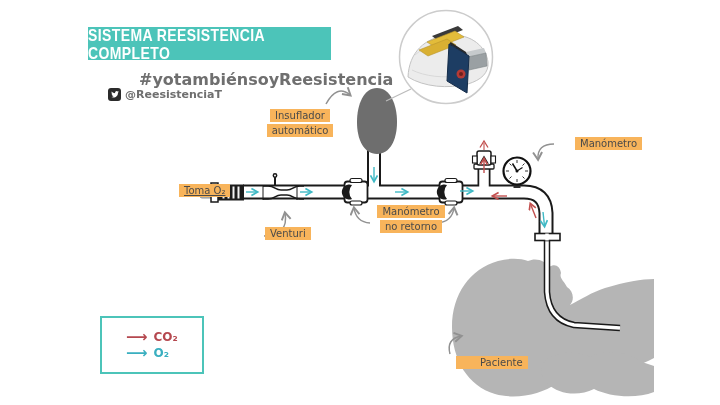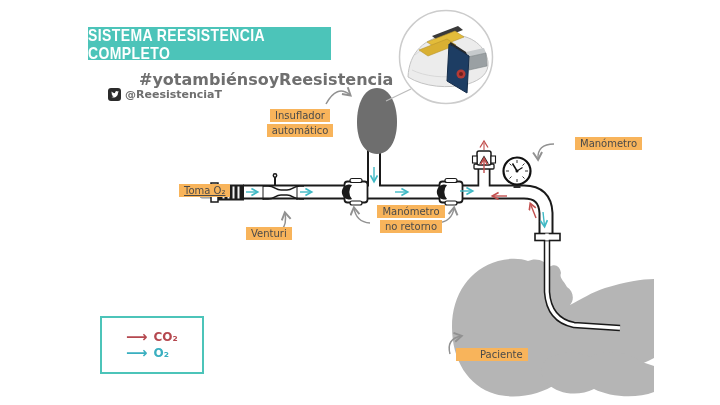--- a/index.html
+++ b/index.html
@@ -198,27 +198,27 @@
       </svg>
     </span>
     <span class="handle">@ReesistenciaT</span>
   </div>
 
   <div class="tag center" style="left:258px;top:108px;width:84px;">
     <span class="hl">Insuflador</span><br>
     <span class="hl">automático</span>
   </div>
   <div class="tag hl" style="left:151px;top:184px;text-decoration:underline;">Toma O₂</div>
-  <div class="tag hl" style="left:218px;top:227px;">Venturi</div>
+  <div class="tag hl" style="left:237px;top:227px;">Venturi</div>
   <div class="tag center" style="left:372px;top:204px;width:78px;">
     <span class="hl">Manómetro</span><br>
     <span class="hl">no retorno</span>
   </div>
   <div class="tag hl" style="left:547px;top:137px;">Manómetro</div>
-  <div class="tag hl" style="left:428px;top:348px;padding-left:24px;">Paciente</div>
+  <div class="tag hl" style="left:428px;top:356px;padding-left:24px;">Paciente</div>
 
   <div class="legend">
     <div class="row co2">
       <span class="arrow">⟶</span>
       <span>CO₂</span>
     </div>
     <div class="row o2">
       <span class="arrow">⟶</span>
       <span>O₂</span>
     </div>

